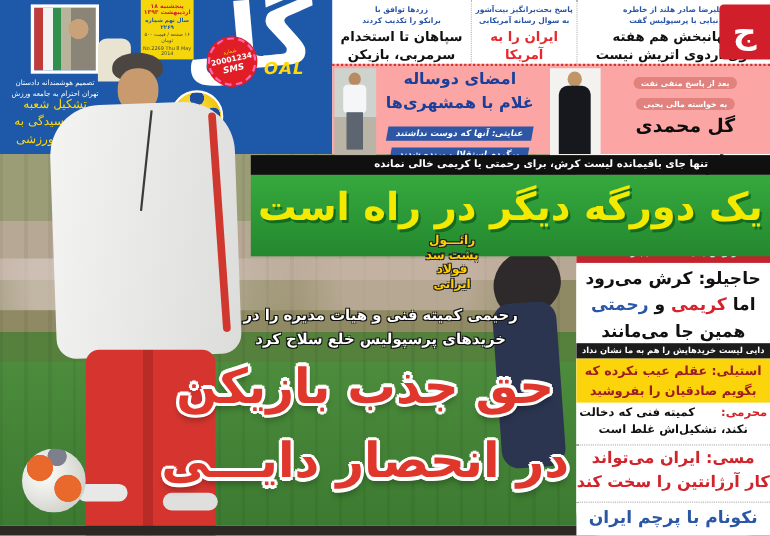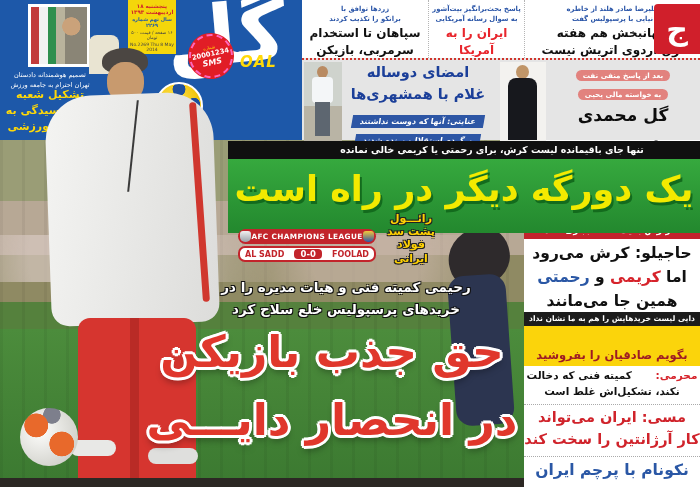--- a/index.html
+++ b/index.html
@@ -1,21 +1,21 @@
 <!DOCTYPE html>
 <html lang="fa" dir="rtl"><head>
 <meta charset="utf-8">
 <style>
   * { margin:0; padding:0; box-sizing:border-box; }
   html,body { background:#777; font-family:"DejaVu Sans","Liberation Sans",sans-serif; }
   #page { position:relative; width:700px; height:487px; background:#fff; overflow:hidden;
           margin:0 auto; direction:rtl; }
   .abs { position:absolute; }
   .c { text-align:center; }
-  .b { font-weight:bold; }
+  .b { font-weight:normal; }
 
   
   #blue-block { left:0; top:0; width:302px; height:140px; background:#1d58a9; z-index:1; }
   #official-photo { left:28px; top:4px; width:62px; height:63px; border:3px solid #fff;
       background:
         radial-gradient(circle at 72% 34%, #caa27a 0 16%, rgba(0,0,0,0) 17%),
         linear-gradient(90deg,#c23b3b 0 14%, #f2f2f2 14% 30%, #2f8f4e 30% 44%, #b9b39c 44% 60%, #8a8576 60%);
   }
   #official-suit { left:58px; top:28px; width:30px; height:39px; background:#e9e4d2; border-radius:8px 8px 0 0; }
   .left-kicker { left:0; top:71px; width:100px; color:#fff; font-size:6.5px; line-height:1.5; }
@@ -51,21 +51,21 @@
                flex-direction:row; z-index:3; }
   .top-col { padding-top:4px; border-left:1px dotted #b5b5b5; }
   .top-col:last-child { border-left:none; }
   .tc-kicker { color:#2b56a8; font-size:6.8px; font-weight:bold; line-height:1.5; }
   .tc-head { font-size:12px; font-weight:bold; line-height:1.35; margin-top:1px; }
   #corner-badge { right:0; top:4px; width:46px; height:50px; background:#d01f2b; color:#fff;
       border-radius:4px 0 0 4px; display:flex; align-items:center; justify-content:center;
       font-size:30px; font-weight:bold; z-index:5; }
 
   
-  #yellow-strip { left:302px; top:58px; width:398px; height:82px; background:#e5e5e5;
+  #yellow-strip { left:302px; top:58px; width:398px; height:82px; background:#fca5a5;
       border-top:2px dotted #d0342c; z-index:3; }
   #walker { left:2px; top:2px; width:38px; height:80px;
       background:linear-gradient(#cfd3cd 0 55%, #b9b4a5 55%); }
   #walker .head { position:absolute; left:13px; top:4px; width:11px; height:12px; background:#b98b62; border-radius:50%; }
   #walker .shirt { position:absolute; left:8px; top:15px; width:21px; height:26px; background:#f4f6f8; border-radius:4px; }
   #walker .pants { position:absolute; left:11px; top:40px; width:15px; height:34px; background:#5d6670; }
   #promo-headline { left:42px; top:2px; width:148px; color:#1b3f99; font-size:14.5px;
       font-weight:bold; line-height:1.5; }
   #promo-ribbon { left:34px; top:49px; width:164px; }
   .ribbon-line { display:inline-block; background:#2d56a5; color:#fff; font-size:7.8px; font-weight:bold;
@@ -267,32 +267,20 @@
     <div id="child-body" class="coach-part"></div>
     <div id="ball" class="coach-part"></div>
   </div>
   <div id="bottom-strip" class="abs"></div>
 
   <div id="band-kicker" class="abs">تنها جای باقیمانده لیست کرش، برای رحمتی یا کریمی خالی نمانده</div>
   <div id="band-green" class="abs">
     <span id="band-headline">یک دورگه دیگر در راه است</span>
   </div>
 
-  <div id="afc-box" class="abs">
-    <div id="afc-header">
-      <span class="crest" id="crest-home"></span>
-      <span>AFC CHAMPIONS LEAGUE</span>
-      <span class="crest" id="crest-away"></span>
-    </div>
-    <div id="afc-score-row">
-      <span>AL SADD</span>
-      <span id="afc-score">0-0</span>
-      <span>FOOLAD</span>
-    </div>
-  </div>
   <div id="raul-note" class="abs">
     <div class="raul-line">رائـــول</div>
     <div class="raul-line">پشت سد</div>
     <div class="raul-line">فولاد ایرانی</div>
   </div>
 
   <div id="photo-kicker" class="abs">
     <span>رحیمی کمیته فنی و هیات مدیره را در</span><br>
     <span>خریدهای پرسپولیس خلع سلاح کرد</span>
   </div>
@@ -303,21 +291,21 @@
 
   <div id="sidebar" class="abs">
     <div id="sb-redbar" class="sb-row">کارلوس با یک ملت لجبازی نکند</div>
     <div id="sb-blackbar" class="sb-row">دایی لیست خریدهایش را هم به ما نشان نداد</div>
     <div id="sb-hajilu" class="sb-row">
       <span>حاجیلو: کرش می‌رود</span><br>
       <span>اما </span><span class="red">کریمی</span><span> و </span><span class="blue">رحمتی</span><br>
       <span>همین جا می‌مانند</span>
     </div>
     <div id="sb-yellow" class="sb-row">
-      <br>
+      <span>استیلی: عقلم عیب نکرده که</span><br>
       <span>بگویم صادقیان را بفروشید</span>
     </div>
     <div id="sb-moharrami" class="sb-row">
       <span class="red">محرمی: </span><span>کمیته فنی که دخالت</span><br>
       <span>نکند، تشکیل‌اش غلط است</span>
     </div>
     <div id="sb-messi" class="sb-row">
       <span>مسی: ایران می‌تواند</span><br>
       <span>کار آرژانتین را سخت کند</span>
     </div>

